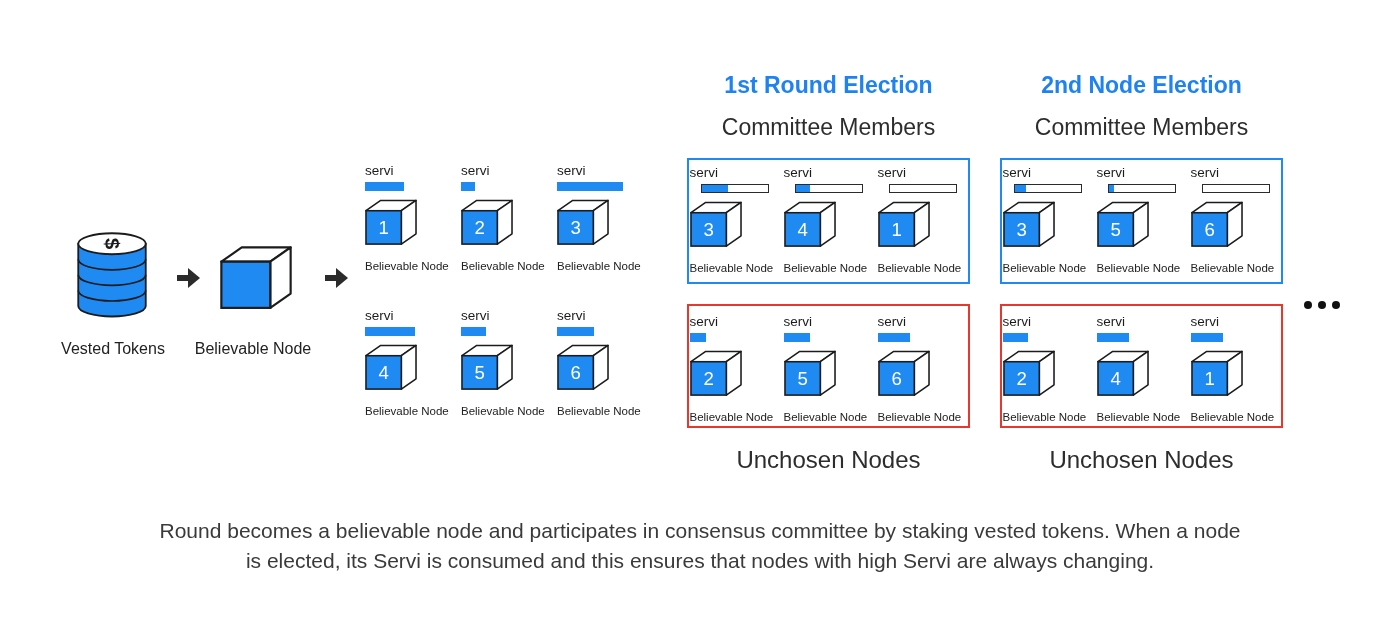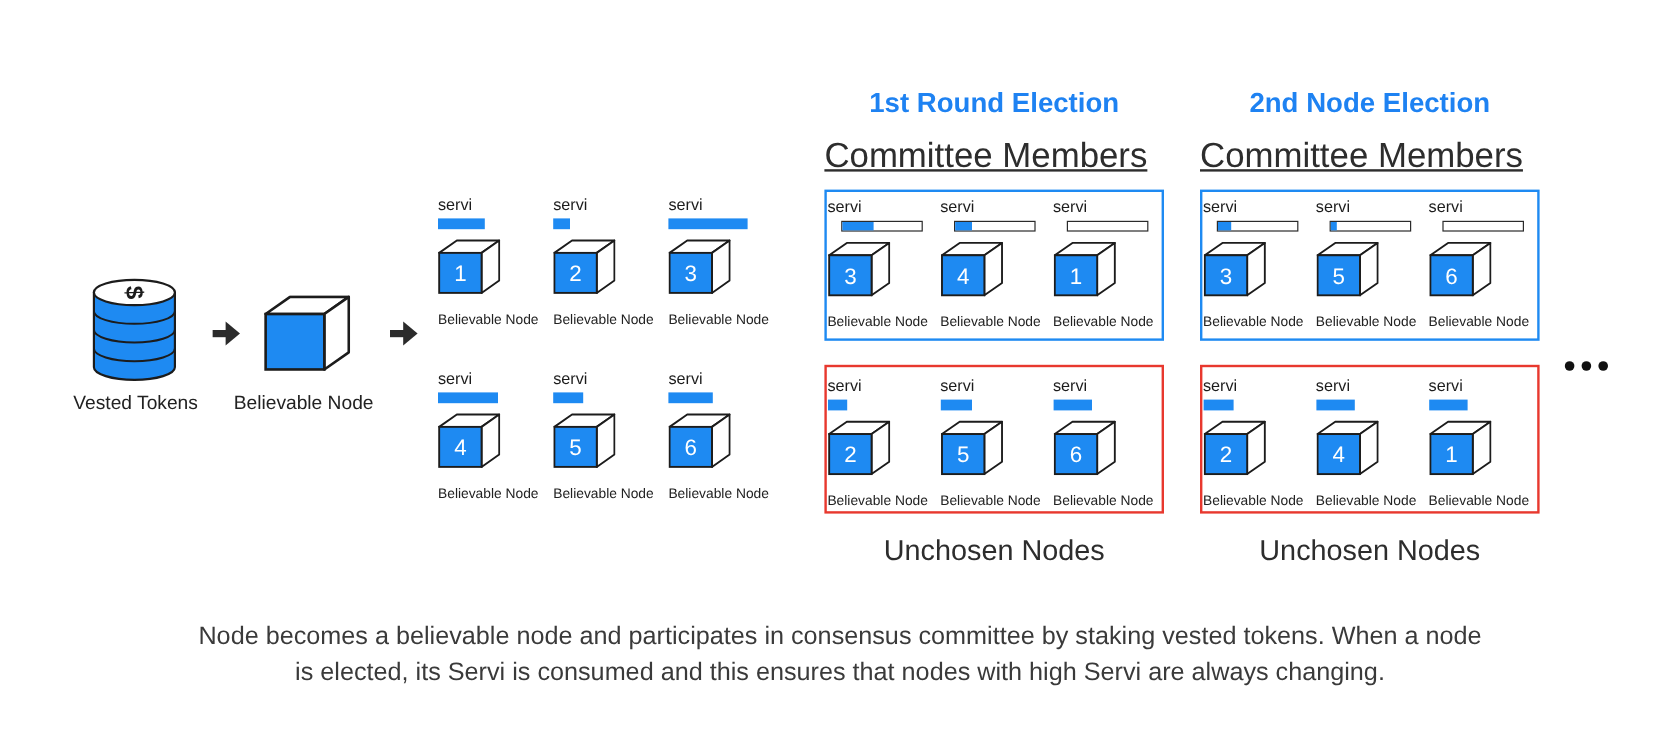--- a/index.html
+++ b/index.html
@@ -6,21 +6,21 @@
   html,body { background:#ffffff; }
   .stage {
     position:relative; width:1400px; height:619px; background:#ffffff;
     font-family:"Liberation Sans","DejaVu Sans",sans-serif; color:#2d2d2d;
     overflow:hidden;
   }
   svg text { font-family:"Liberation Sans","DejaVu Sans",sans-serif; }
 
   
   .coin-stack { position:absolute; left:76px; top:231px; }
-  .flow-label { position:absolute; top:328px; font-size:16px; color:#222; text-align:center; white-space:nowrap; }
+  .flow-label { position:absolute; top:340px; font-size:16px; color:#222; text-align:center; white-space:nowrap; }
   .lbl-vested { left:39px; width:148px; }
   .lbl-bnode  { left:183px; width:140px; }
   .arrow { position:absolute; }
   .arrow-1 { left:177px; top:266px; }
   .arrow-2 { left:325px; top:266px; }
   .big-cube { position:absolute; left:220px; top:246px; }
 
   
   .node-row { position:absolute; display:flex; gap:6px; }
   .row-initial-top    { left:365px; top:163px; }
@@ -35,22 +35,22 @@
   .face-front { fill:#1e8af2; stroke:#1c1c1c; stroke-width:1.6; }
   .face-white { fill:#ffffff; stroke:#1c1c1c; stroke-width:1.6; stroke-linejoin:round; }
   .cube-num { fill:#ffffff; font-size:19px; }
   .node-label { margin-top:10px; font-size:11.5px; color:#222; white-space:nowrap; }
 
   
   .r1 { left:687px; }
   .r2 { left:1000px; }
   .round-title { position:absolute; top:72px; width:283px; text-align:center;
     font-size:23px; font-weight:600; color:#1e82f2; white-space:nowrap; }
-  .round-subtitle { position:absolute; top:114px; width:283px; 
-    font-size:29px; font-weight:400; color:#2d2d2d; white-space:nowrap;text-decoration:underline; }
+  .round-subtitle { position:absolute; top:114px; width:283px; text-align:center;
+    font-size:23px; font-weight:400; color:#2d2d2d; white-space:nowrap; }
   .committee-box { position:absolute; top:158px; width:283px; height:126px; border:2px solid #1e8af2; }
   .unchosen-box  { position:absolute; top:304px; width:283px; height:124px; border:2px solid #e8382e; }
   .box-row { display:flex; justify-content:center; gap:4px; }
   .committee-box .box-row { padding-top:5px; }
   .unchosen-box  .box-row { padding-top:8px; }
   .unchosen-label { position:absolute; top:446px; width:283px; text-align:center;
     font-size:24px; color:#2d2d2d; white-space:nowrap; }
 
   
   .dots { position:absolute; left:1304px; top:301px; display:flex; gap:6px; }
@@ -251,17 +251,17 @@
   </div>
   <div class="unchosen-label r2">Unchosen Nodes</div>
 
   <div class="dots">
     <span class="dot"></span>
       <span class="dot"></span>
       <span class="dot"></span>
   </div>
 
   <div class="caption">
-    <div>Node becomes a believable node and participates in consensus committee by staking vested tokens. When a node</div>
+    <div>Round becomes a believable node and participates in consensus committee by staking vested tokens. When a node</div>
     <div>is elected, its Servi is consumed and this ensures that nodes with high Servi are always changing.</div>
   </div>
 
 </div>
 
 </body></html>

